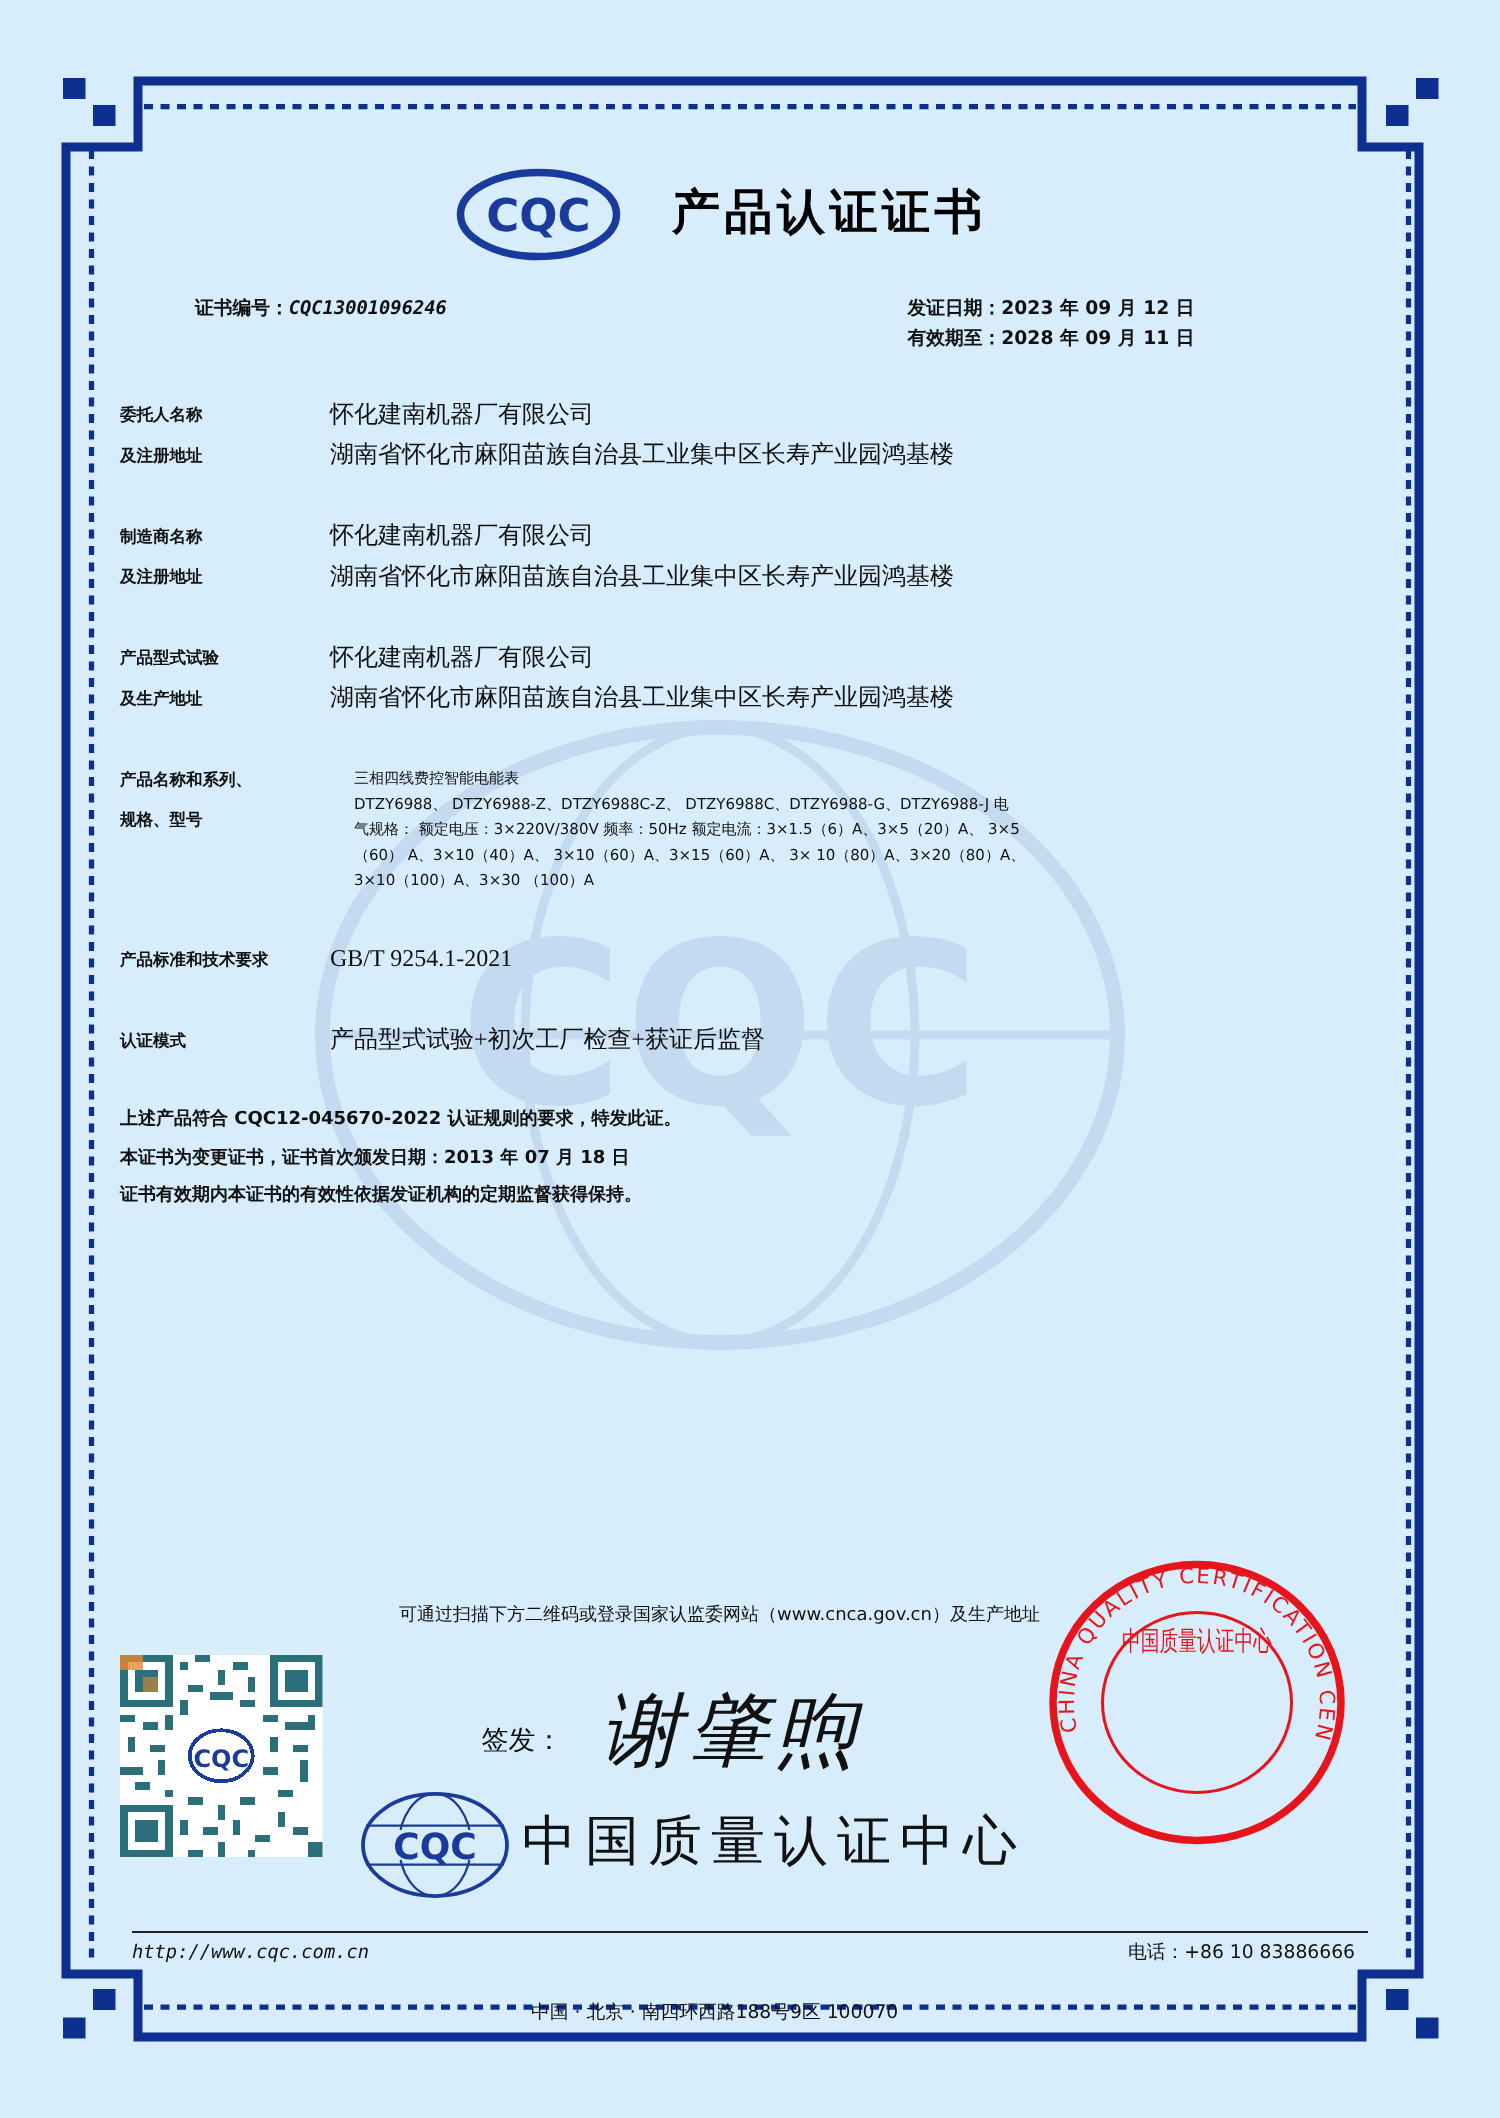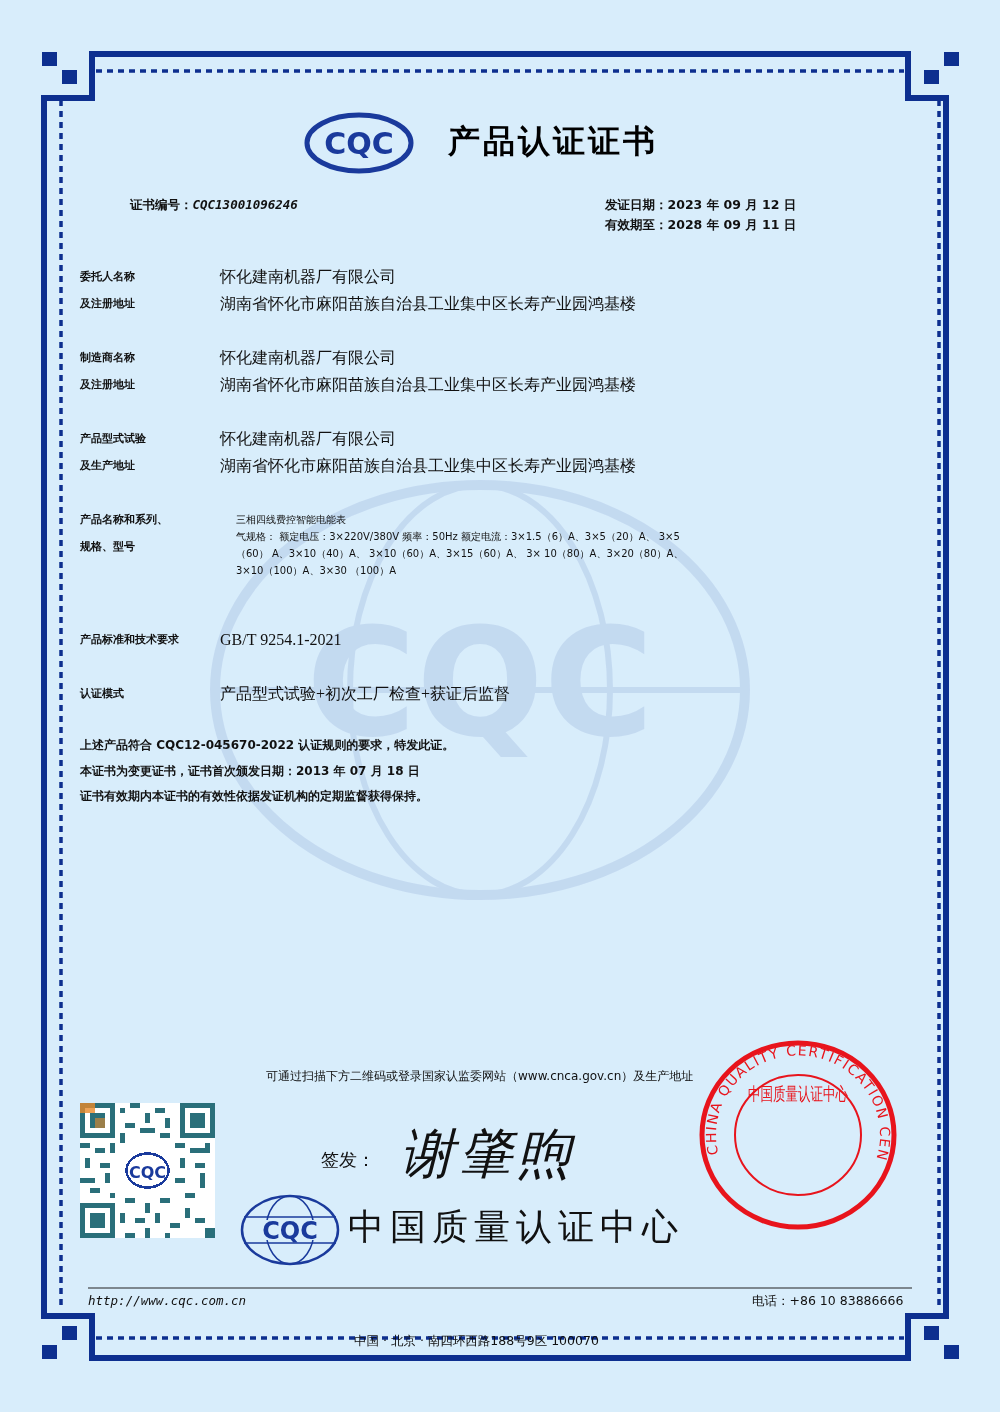--- a/index.html
+++ b/index.html
@@ -77,20 +77,21 @@
 
 <div class="lbl" style="top:425px;">产品型式试验</div>
 <div class="lbl" style="top:452px;">及生产地址</div>
 <div class="val" style="top:425px;">怀化建南机器厂有限公司</div>
 <div class="val" style="top:452px;">湖南省怀化市麻阳苗族自治县工业集中区长寿产业园鸿基楼</div>
 
 <div class="lbl" style="top:506px;">产品名称和系列、</div>
 <div class="lbl" style="top:533px;text-align:center;">规格、型号</div>
 <div class="spec" style="top:511px;">
   <div>三相四线费控智能电能表</div>
+  <div>DTZY6988、 DTZY6988-Z、DTZY6988C-Z、  DTZY6988C、DTZY6988-G、DTZY6988-J  电</div>
   <div>气规格：  额定电压：3×220V/380V 频率：50Hz  额定电流：3×1.5（6）A、3×5（20）A、 3×5</div>
   <div>（60）  A、3×10（40）A、 3×10（60）A、3×15（60）A、 3×  10（80）A、3×20（80）A、</div>
   <div>3×10（100）A、3×30  （100）A</div>
 </div>
 
 <div class="lbl" style="top:626px;">产品标准和技术要求</div>
 <div class="val" style="top:626px;">GB/T 9254.1-2021</div>
 
 <div class="lbl" style="top:680px;">认证模式</div>
 <div class="val" style="top:680px;">产品型式试验+初次工厂检查+获证后监督</div>

